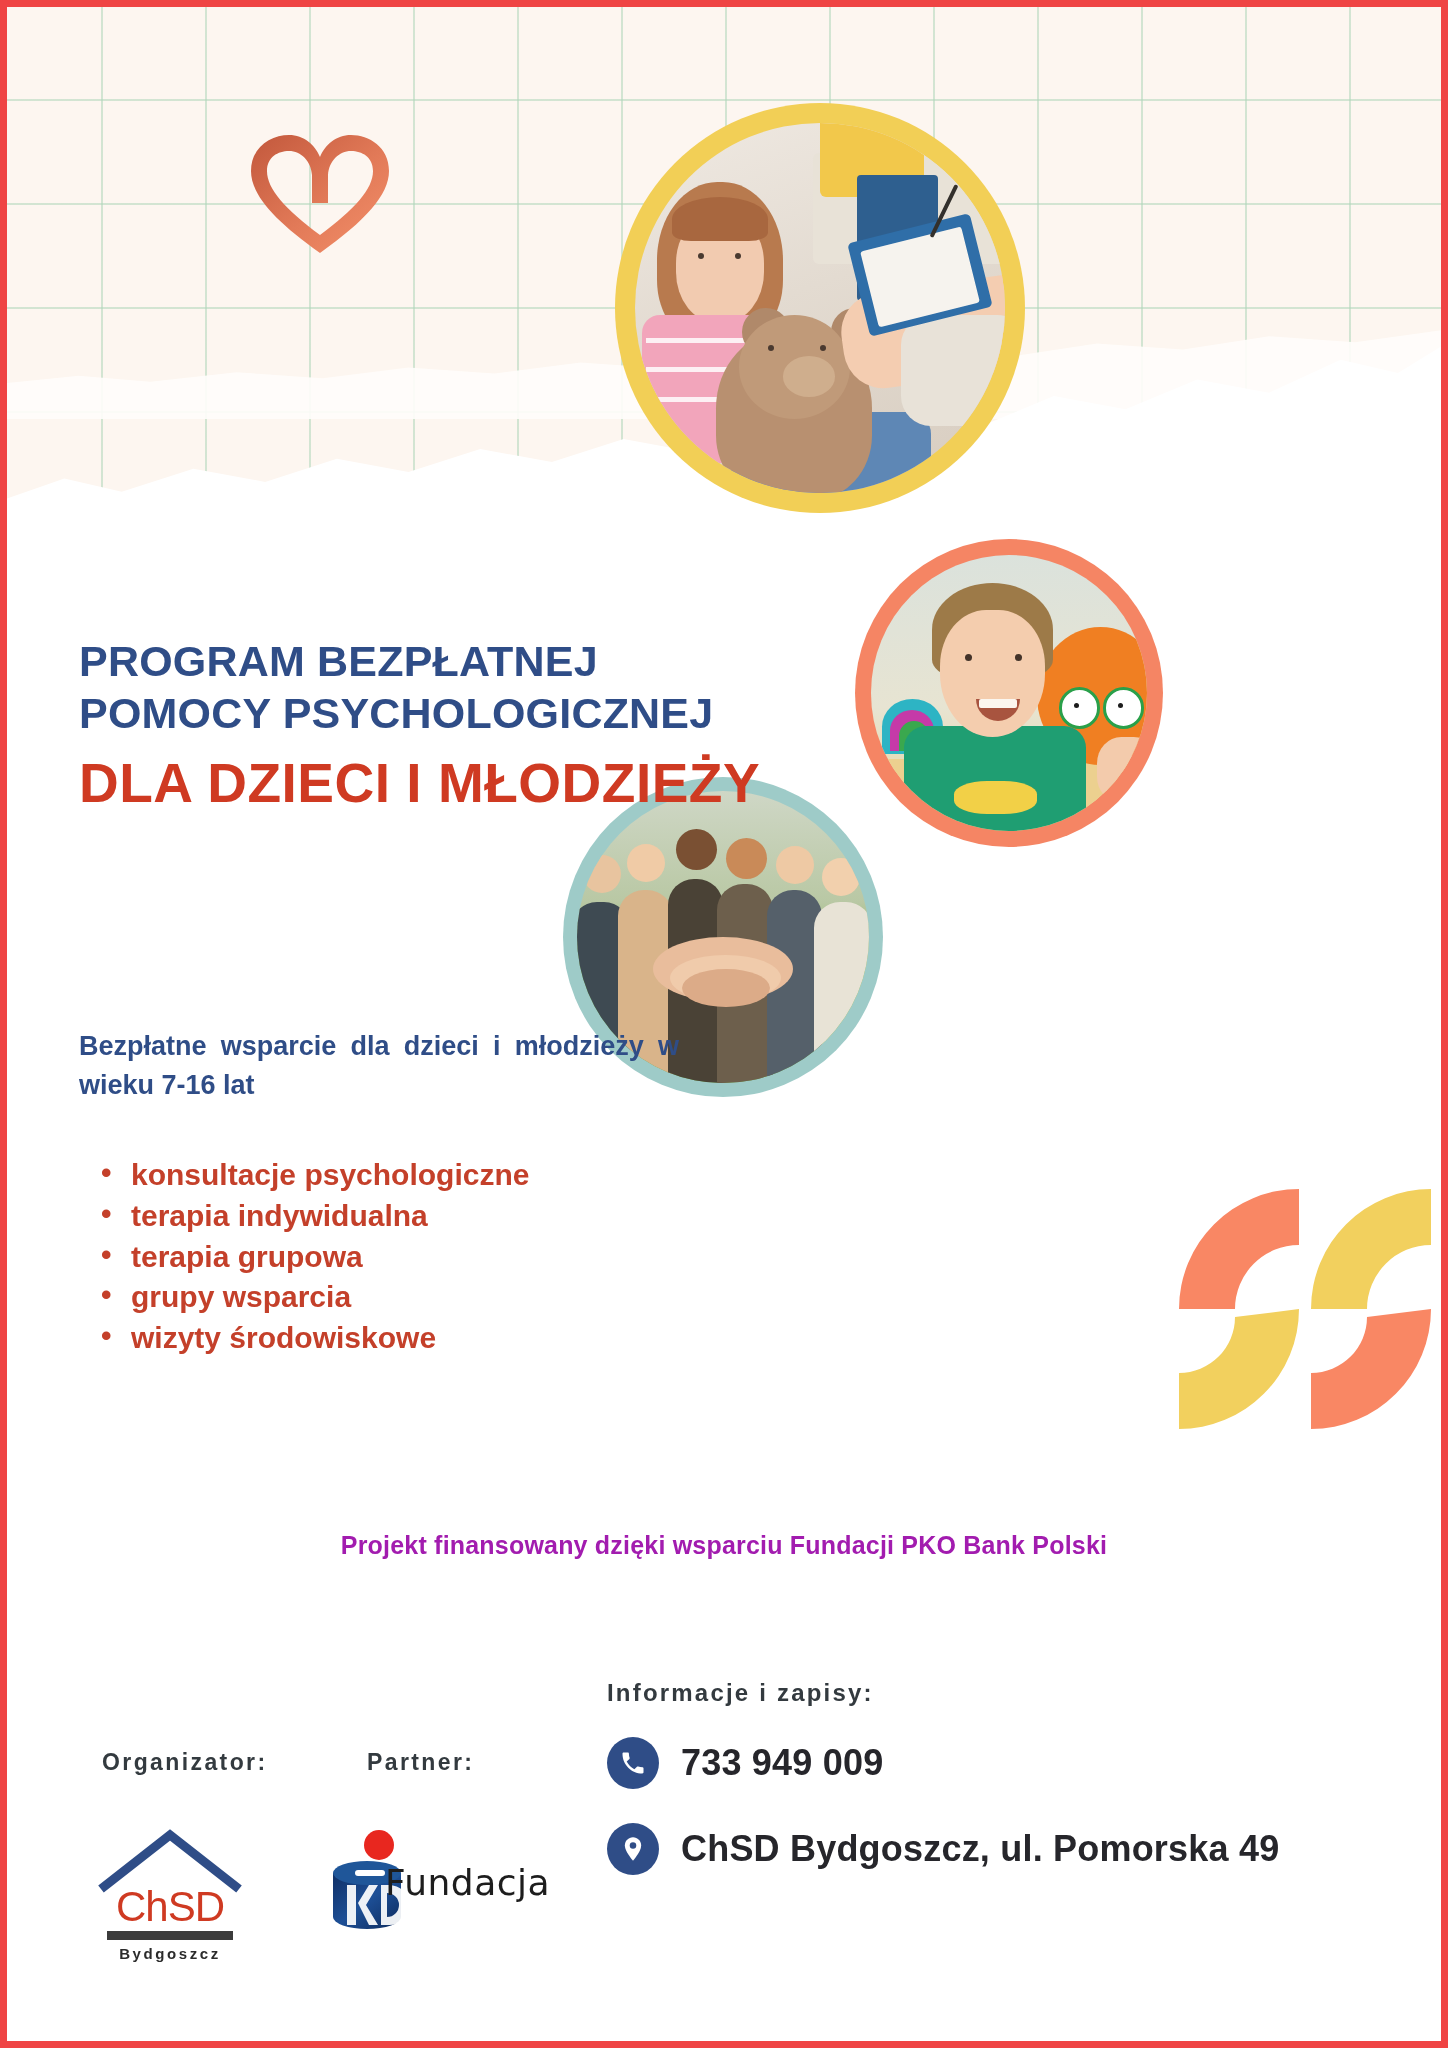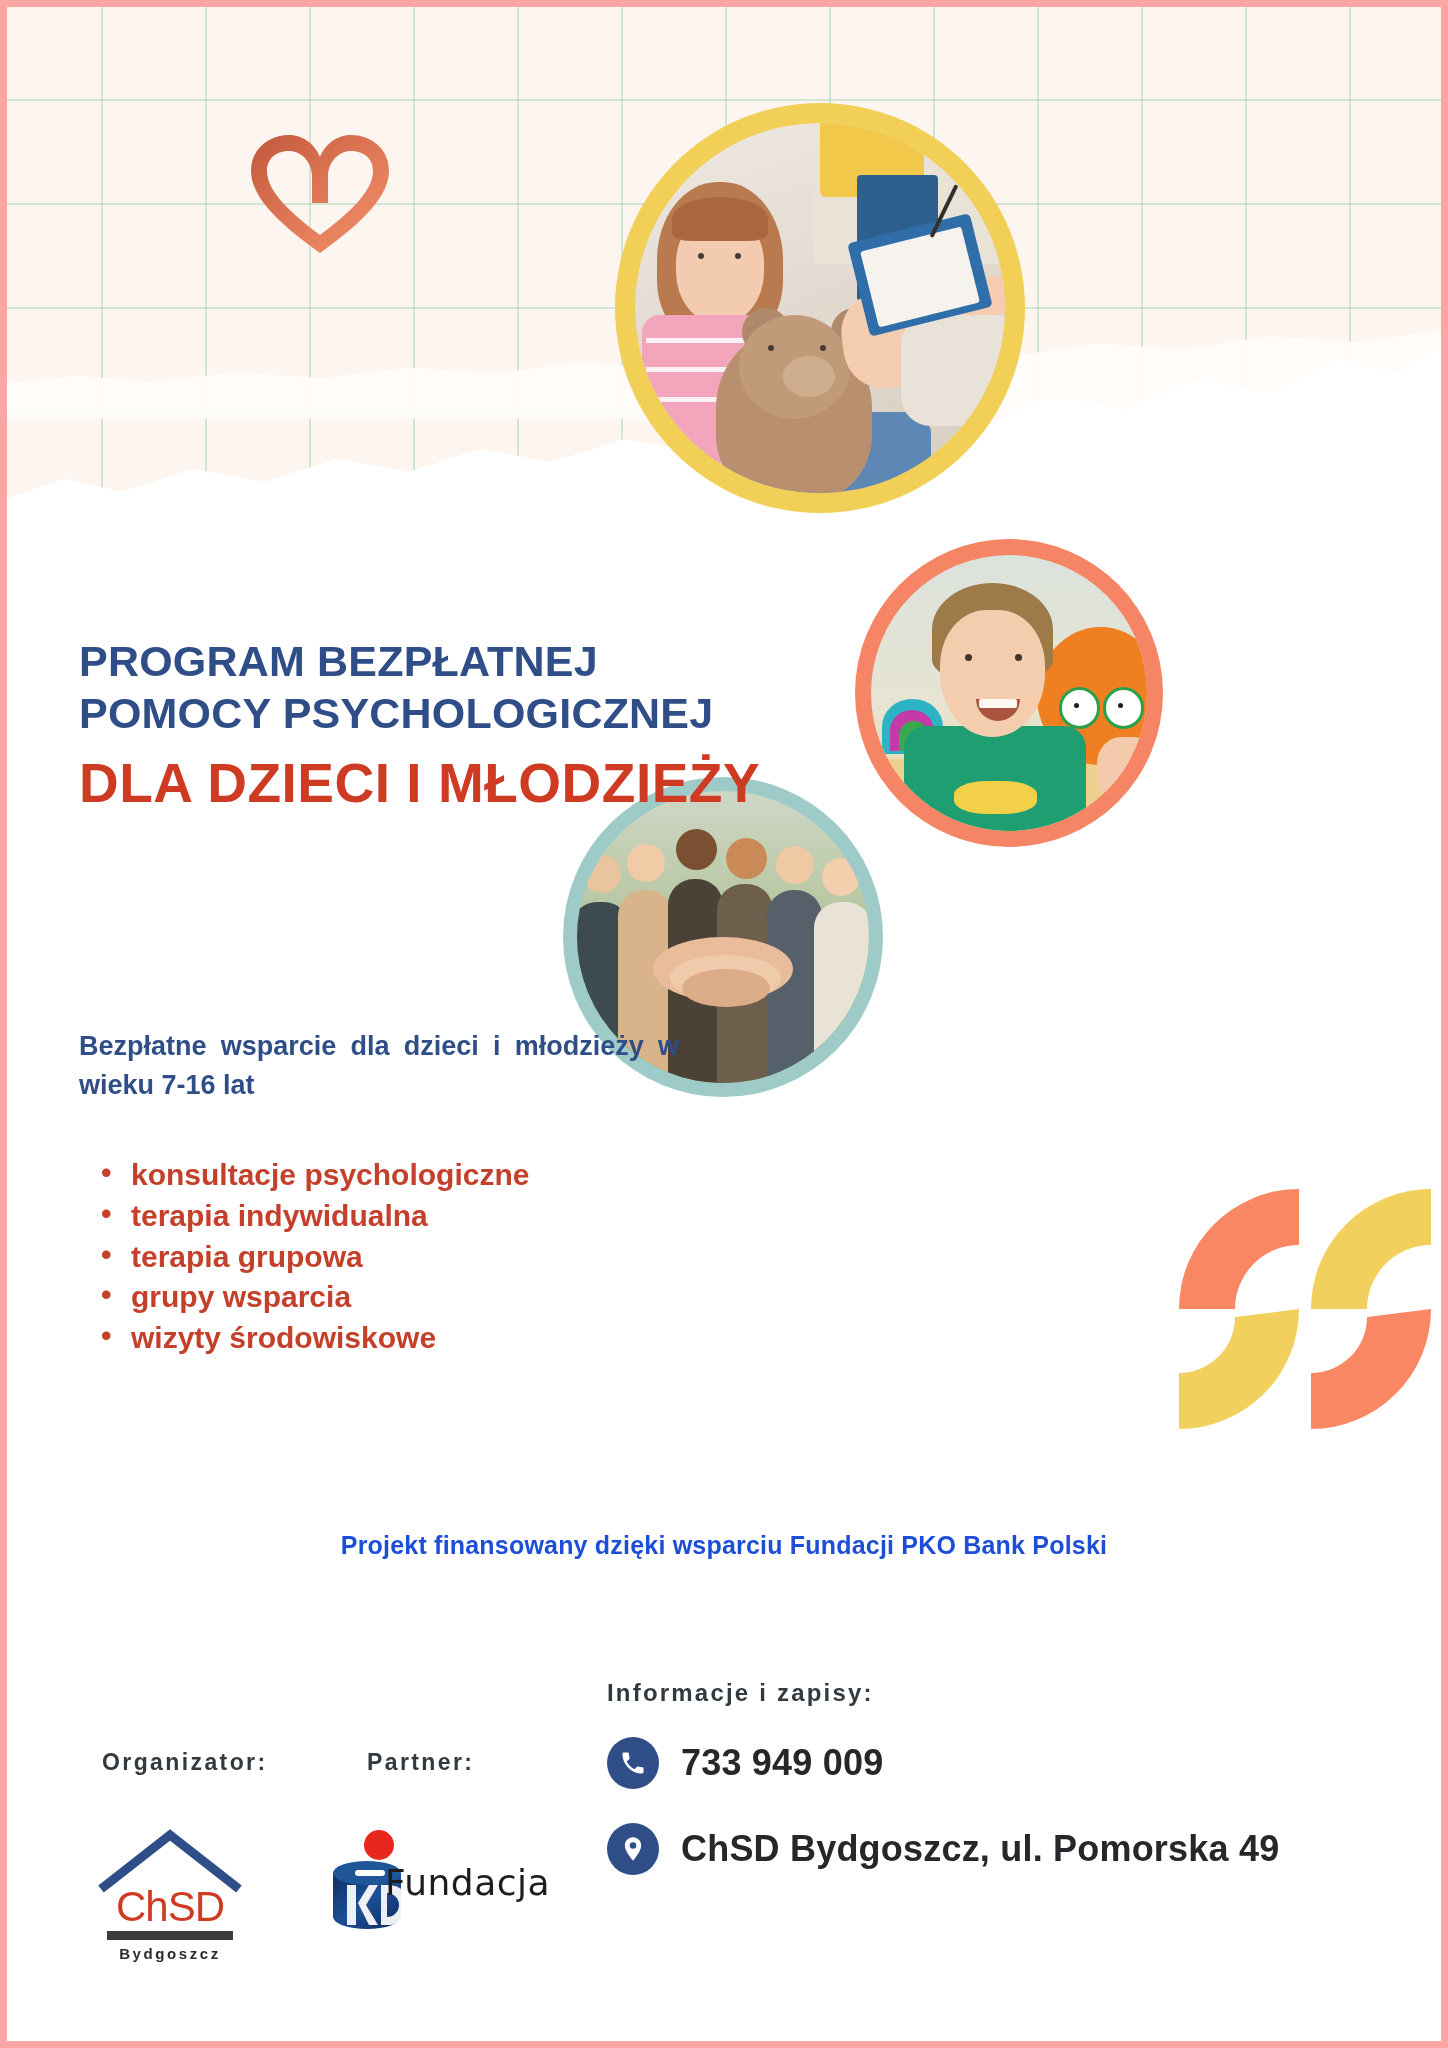--- a/index.html
+++ b/index.html
@@ -7,21 +7,21 @@
   body {
     width:1448px; height:2048px;
     font-family:"Liberation Sans", sans-serif;
     position:relative; overflow:hidden;
   }
 
   
   .poster{
     position:absolute; inset:0;
     background:#ffffff;
-    border:7px solid #fca5a5;
+    border:7px solid #ef4444;
     overflow:hidden;
   }
 
   
   .grid-bg{
     position:absolute; left:0; top:0; width:100%; height:560px;
     background-color:#fdf6f0;
     background-image:
       linear-gradient(to right, rgba(176,214,186,.55) 2px, transparent 2px),
       linear-gradient(to bottom, rgba(176,214,186,.55) 2px, transparent 2px);
@@ -134,21 +134,21 @@
   .bullets li{
     color:#c4402a; font-size:30px; font-weight:bold;
     line-height:1.36; padding-left:34px; position:relative;
   }
   .bullets li:before{
     content:"•"; position:absolute; left:4px; top:-2px; font-size:30px; color:#c4402a;
   }
 
   .funding{
     position:absolute; left:0; top:1524px; width:100%;
-    text-align:center; color:#1d4ed8; font-size:25px; font-weight:bold;
+    text-align:center; color:#a21caf; font-size:25px; font-weight:bold;
     letter-spacing:.2px;
   }
 
   
   .lbl{
     position:absolute; color:#333a3f; font-size:23px; font-weight:bold;
     letter-spacing:2.4px;
   }
   #lbl-organizator{ left:95px; top:1742px; }
   #lbl-partner{ left:360px; top:1742px; }

